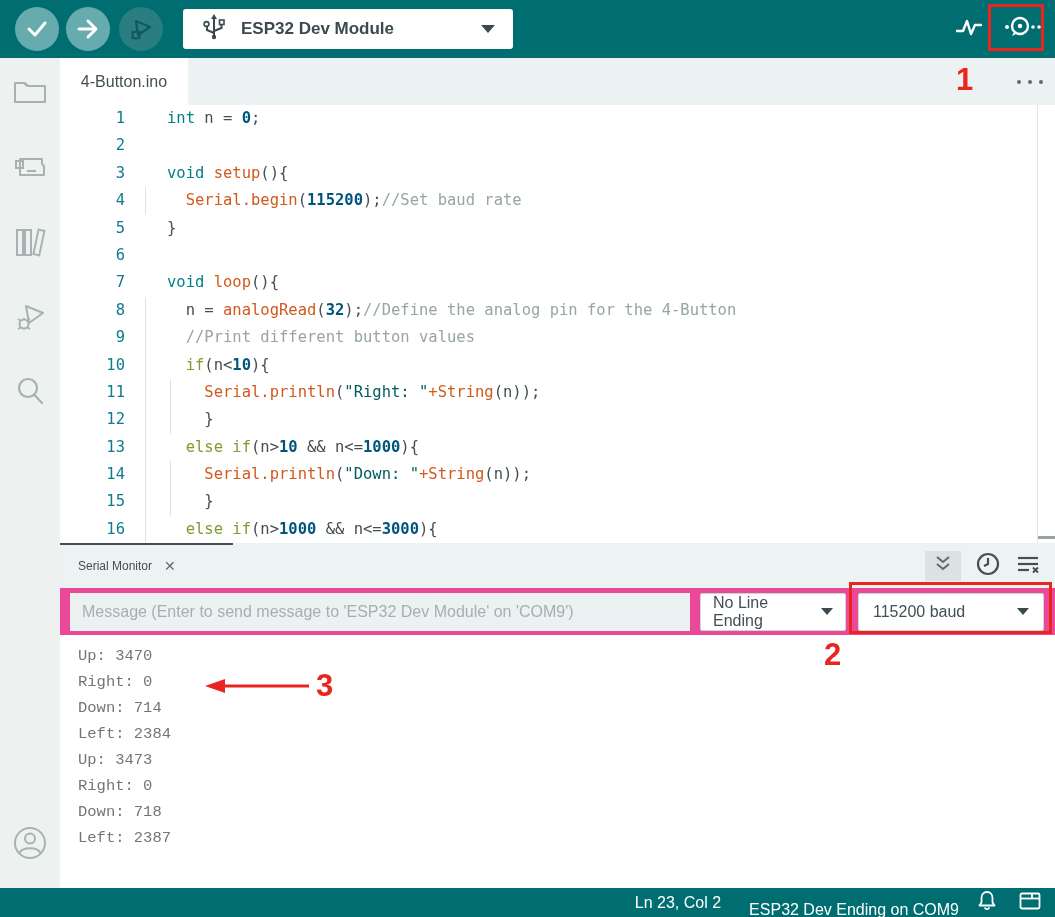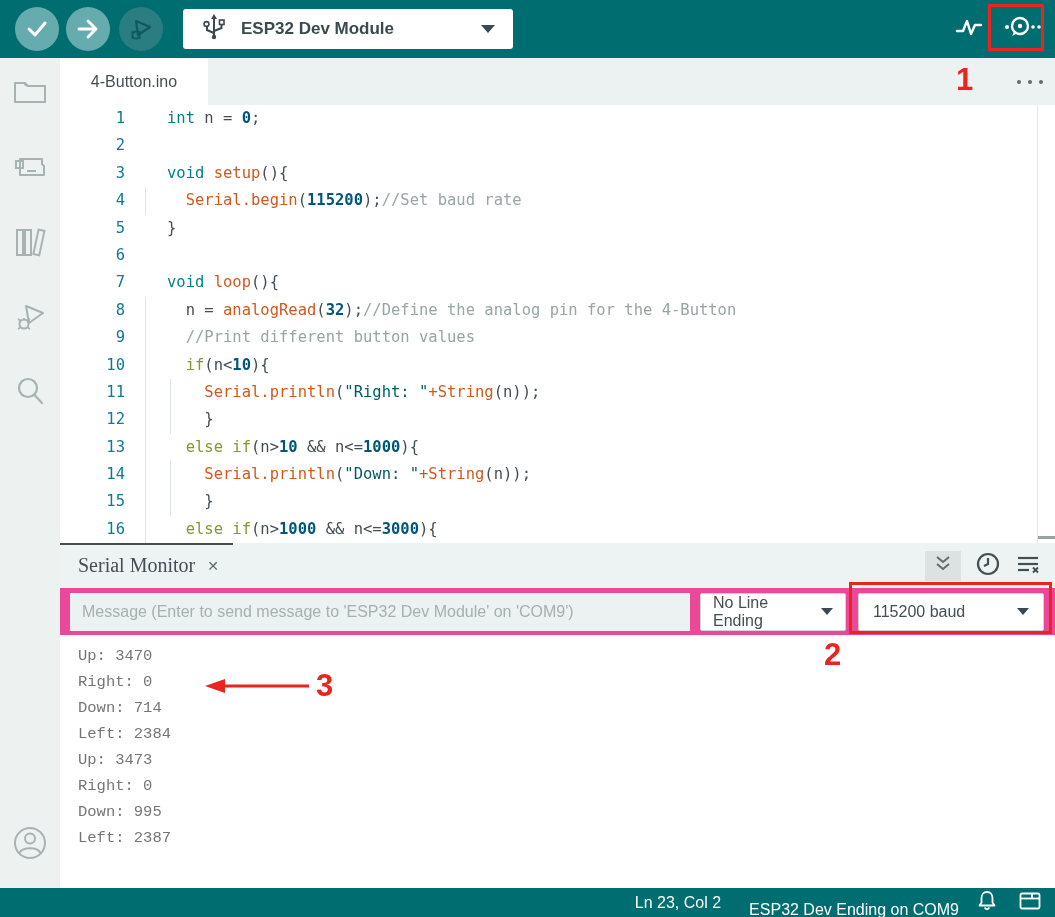--- a/index.html
+++ b/index.html
@@ -25,42 +25,42 @@
   .tb-monitor { margin-right:12px; }
 
   
   .sidebar { position:absolute; left:0; top:58px; width:60px; height:830px; background:#EDF1F0; }
   .sb-item { width:60px; height:62px; display:flex; align-items:center; justify-content:center; cursor:pointer; }
   .sb-folder{ margin-top:4px; } .sb-board{ margin-top:14px; } .sb-lib{ margin-top:13px; } .sb-debug{ margin-top:13px; } .sb-search{ margin-top:12px; }
   .sb-account { position:absolute; left:0; bottom:18px; width:60px; height:50px; display:flex; align-items:center; justify-content:center; cursor:pointer; }
 
   
   .tabbar { position:absolute; left:60px; top:58px; width:995px; height:47px; background:#ECF1F1; display:flex; }
-  .tab-active { width:148px; height:47px; background:#fff; display:flex; align-items:center; justify-content:center; font-size:16px; color:#434F54; cursor:pointer; }
+  .tab-active { width:128px; height:47px; background:#fff; display:flex; align-items:center; justify-content:center; font-size:16px; color:#434F54; cursor:pointer; }
   .tab-more { position:absolute; right:12px; top:0; height:47px; display:flex; align-items:center; gap:7px; cursor:pointer; }
   .tab-more i { width:4px; height:4px; border-radius:50%; background:#5F6B6E; }
 
   
   .editor { position:absolute; left:60px; top:105px; width:995px; height:438px; background:#fff; overflow:hidden; font-family:"DejaVu Sans Mono", monospace; font-size:15.5px; }
   .code-row { position:relative; height:27.4px; line-height:27.4px; white-space:pre; }
   .ln { display:inline-block; width:65px; text-align:right; color:#0F7B8F; }
   .code-text { padding-left:42px; }
   .ig { position:absolute; top:0; height:27.4px; width:0; border-left:1px solid #DDE3E3; }
   .tk-kw{color:#00818A} .tk-fn{color:#D2591C} .tk-op{color:#D2591C}
   .tk-num{color:#00567A;font-weight:bold} .tk-ctrl{color:#7F9A2E}
   .tk-str{color:#005C5F} .tk-cm{color:#98A5A5} .tk-pl{color:#434F54}
   .editor-vline { position:absolute; left:1037px; top:105px; height:438px; width:0; border-left:1px solid #E3E7E7; }
   .editor-hscroll { position:absolute; left:1038px; top:536px; width:17px; height:3px; background:#9AA3A3; }
 
   
   .sm-panel { position:absolute; left:60px; top:543px; width:995px; height:345px; background:#fff; }
   .sm-tabrow { position:relative; width:995px; height:45px; background:#EDF2F2; display:flex; align-items:center; }
   .sm-activebar { position:absolute; left:0; top:0; width:173px; height:2px; background:#434F54; }
   .sm-tab { display:flex; align-items:center; margin-left:18px; cursor:pointer; }
-  .sm-tab .lbl { font-size:20px; color:#434F54;font-family:Liberation Serif, serif; }
+  .sm-tab .lbl { font-size:12px; color:#434F54; }
   .sm-tab .x { margin-left:12px; font-size:14px; color:#5F6B6E; cursor:pointer; }
   .sm-icons { margin-left:auto; display:flex; align-items:center; margin-right:14px; gap:14px; }
   .sm-icon { display:flex; align-items:center; justify-content:center; cursor:pointer; }
   .sm-chev { width:36px; height:30px; background:#DCE2E2; }
   .sm-inputrow { position:relative; width:995px; height:47px; background:#ec4899; display:flex; align-items:center; }
   .sm-input { margin-left:10px; width:620px; height:38px; background:#ECF1F1; border:none; outline:none; padding:0 12px; font-size:16px; color:#434F54; font-family:"Liberation Sans", sans-serif; }
   .sm-input::placeholder { color:#A6B0B1; }
   .sm-select { height:38px; background:#fff; border:1px solid #CDD5D5; border-radius:2px; display:flex; align-items:center; font-size:16px; color:#434F54; cursor:pointer; }
   .sm-select .caret { width:0; height:0; border-left:6px solid transparent; border-right:6px solid transparent; border-top:7px solid #3A4A4F; margin-left:auto; }
   .sel-ending { margin-left:10px; width:146px; padding:0 12px; }
@@ -297,21 +297,21 @@
         <span class="caret"></span>
       </div>
     </div>
     <div class="sm-output">
         <div class="out-line">Up: 3470</div>
         <div class="out-line">Right: 0</div>
         <div class="out-line">Down: 714</div>
         <div class="out-line">Left: 2384</div>
         <div class="out-line">Up: 3473</div>
         <div class="out-line">Right: 0</div>
-        <div class="out-line">Down: 995</div>
+        <div class="out-line">Down: 718</div>
         <div class="out-line">Left: 2387</div>
       </div>
   </div>
 
   <div class="statusbar">
     <span class="sb-pos">Ln 23, Col 2</span>
     <span class="sb-board">ESP32 Dev Ending on COM9</span>
     <span class="sb-bell">
       <span>
         <svg width="20" height="22" viewBox="0 0 20 22">

